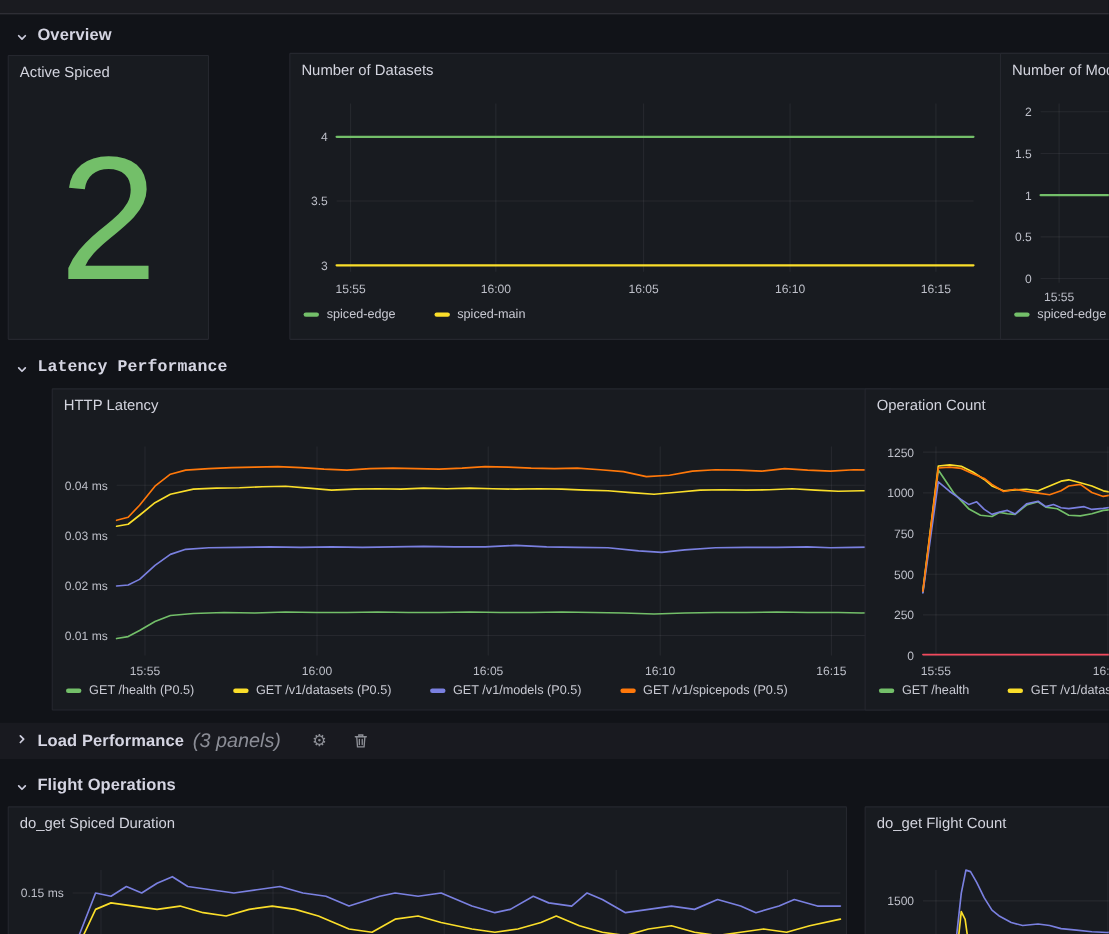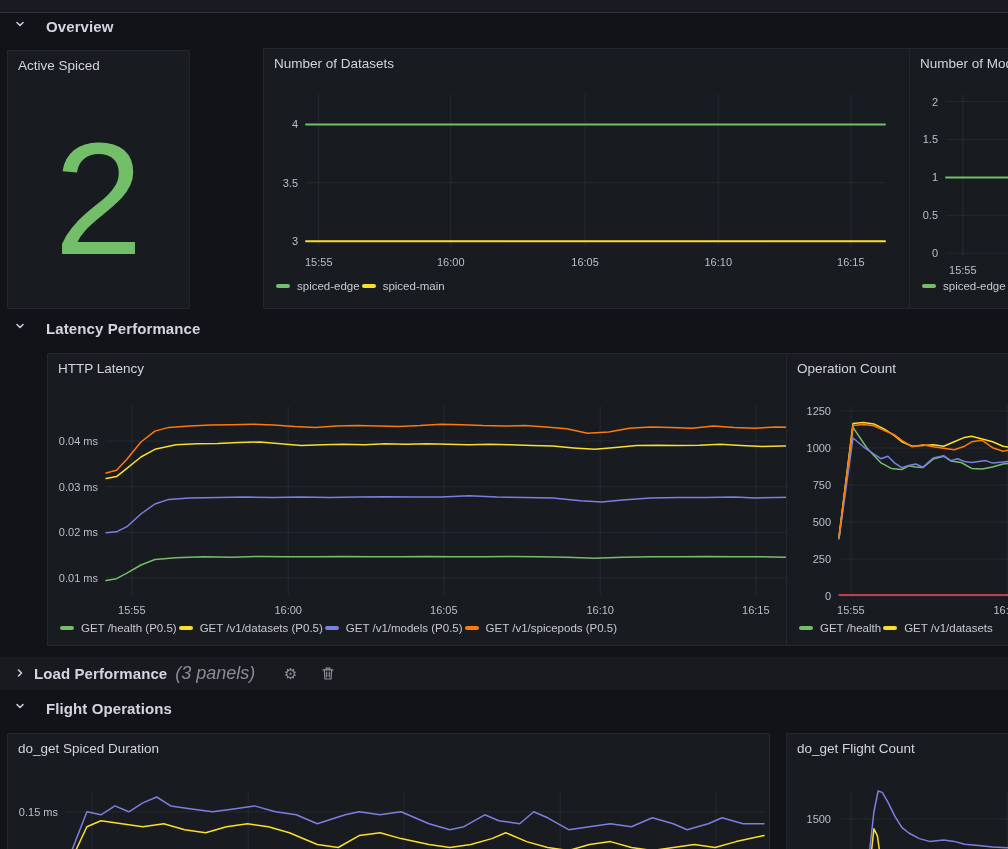--- a/index.html
+++ b/index.html
@@ -8,21 +8,21 @@
     position:relative;
     background:#111318;
     font-family:"Liberation Sans", sans-serif;
     color:#ccccdc;
   }
   .topbar {
     position:absolute; left:0; top:0; width:1008px; height:13px;
     background:#1a1b20; border-bottom:1px solid #33343b;
   }
   .section-header {
-    position:absolute; display:flex; align-items:flex-start; gap:20px;
+    position:absolute; display:flex; align-items:flex-end; gap:8px;
     height:22px; cursor:pointer;
   }
   .section-header .chev { display:flex; align-items:center; }
   .section-title { font-size:15px; font-weight:700; color:#d5d5e2; letter-spacing:.1px; }
   .panels-count { font-size:18px; font-style:italic; color:#8b8d96; margin-left:8px; }
   .row-collapsed {
     position:absolute; left:0; width:1008px; height:33px;
     background:#191a20; display:flex; align-items:center; padding-left:14px;
   }
   .icon-btn { display:flex; align-items:center; justify-content:center; width:22px; height:22px; cursor:pointer; }
@@ -35,21 +35,21 @@
   }
   .stat-value {
     position:absolute; left:0; right:0; top:38px; bottom:0;
     display:flex; align-items:center; justify-content:center;
     font-size:160px; font-weight:500; line-height:1;
   }
   .chart { position:absolute; inset:0; }
   .chart svg { position:absolute; left:0; top:0; }
   svg text { font-family:"Liberation Sans", sans-serif; font-size:11px; fill:#bdbfc8; }
   .legend {
-    position:absolute; left:12px; display:flex; gap:2px; align-items:center;
+    position:absolute; left:12px; display:flex; gap:35px; align-items:center;
     font-size:11.5px; color:#c8c9d2; white-space:nowrap;
   }
   .legend-item { display:flex; align-items:center; gap:7px; cursor:pointer; }
   .legend-item .sw { width:14px; height:4px; border-radius:2px; display:inline-block; }
   .gear-glyph { font-size:15px; color:#8e9097; line-height:1; }
 </style>
 </head>
 <body>
 
 <div class="topbar"></div>
@@ -132,21 +132,21 @@
       </svg>
       <div class="legend" style="top: 231px;">
         <span class="legend-item">
           <span class="sw" style="background: rgb(115, 191, 105);"></span>
           <span>spiced-edge</span>
         </span>
       </div>
     </div>
 </div>
 
-<div class="section-header" style="left:14px; top:320px;">
+<div class="section-header" style="left:14px; top:320px;font-family:Liberation Mono, monospace;">
   <span class="chev">
     <svg width="12" height="12" viewBox="0 0 12 12">
         <path d="M3 4.5 L6 7.5 L9 4.5" stroke="#ccccdc" stroke-width="1.6" fill="none" stroke-linecap="round" stroke-linejoin="round"></path>
       </svg>
   </span>
   <span class="section-title">Latency Performance</span>
 </div>
 
 <div class="panel" style="left:7px; top:353px; width:763px; height:293px;margin-left:40px;">
   <div class="panel-title">HTTP Latency</div>

